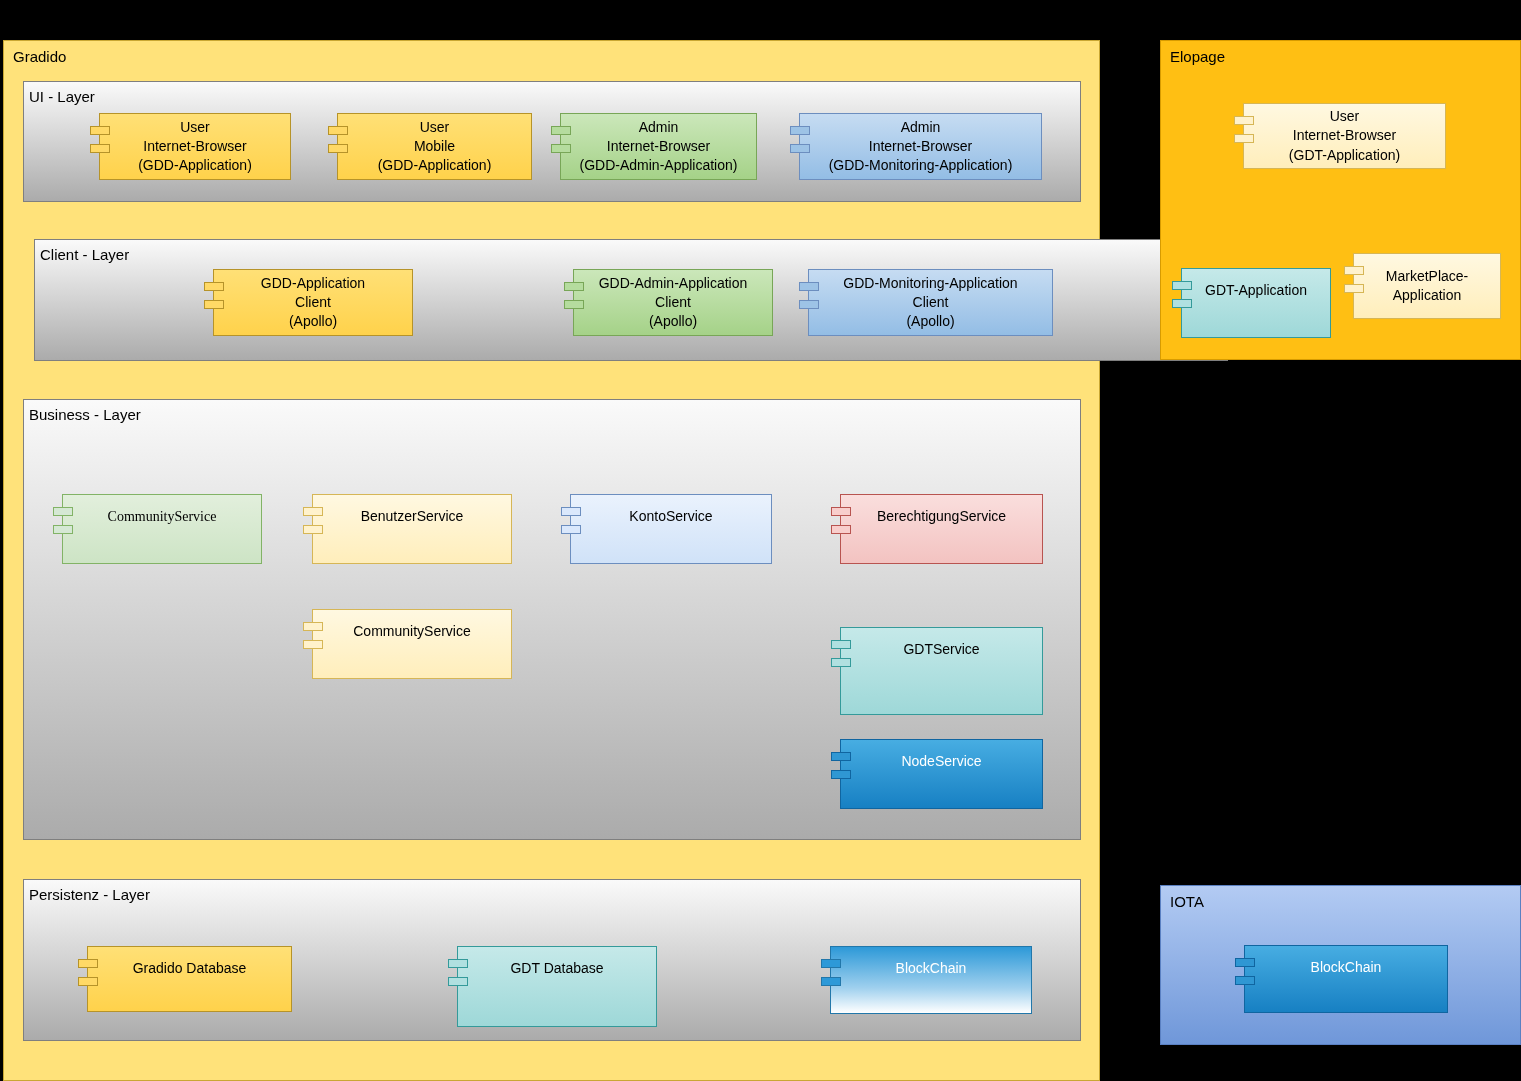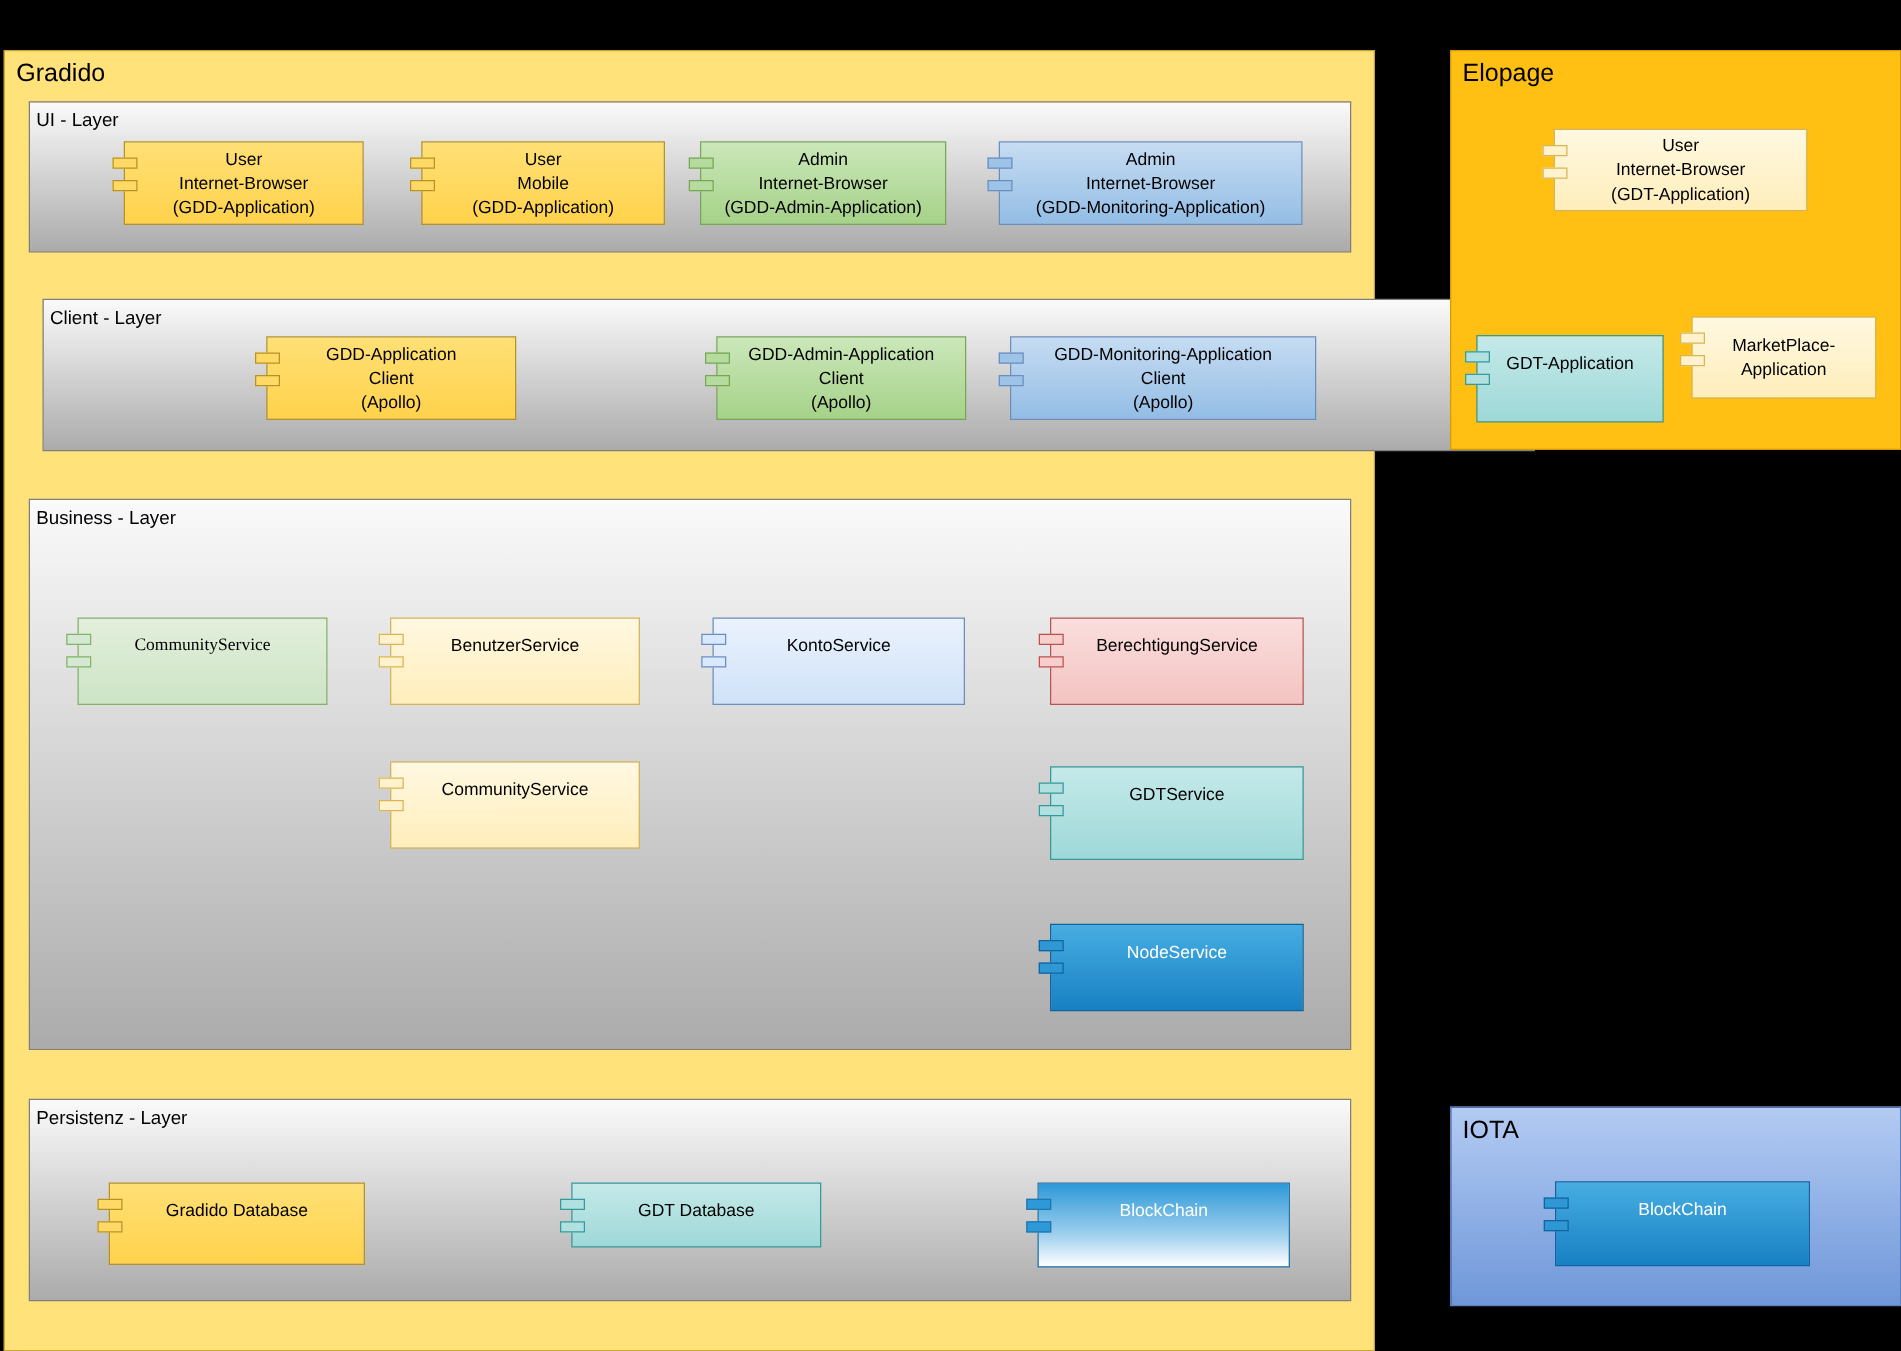--- a/index.html
+++ b/index.html
@@ -1,21 +1,21 @@
 <!DOCTYPE html>
 <html><head>
 <meta charset="utf-8">
 <style>
   * { margin:0; padding:0; box-sizing:border-box; }
   html,body { background:#000; }
   body { font-family:"Liberation Sans", sans-serif; }
   #stage { position:relative; width:1521px; height:1081px; background:#000; overflow:hidden; }
 
   .group { position:absolute; }
-  .group-title { position:absolute; top:7px; left:9px; font-size:20px; color:#000; }
+  .group-title { position:absolute; top:7px; left:9px; font-size:15px; color:#000; }
 
   .layer { position:absolute; background:linear-gradient(180deg,#fafafa 0%,#ababab 100%); border:1px solid #7f7f7f; }
   .layer-title { position:absolute; top:6px; left:5px; font-size:15px; color:#000; }
 
   .component { position:absolute; border:1px solid; display:flex; align-items:center; justify-content:center;
                text-align:center; font-size:14px; line-height:1.38; color:#000; }
   .component .label { white-space:pre-line; width:100%; padding:0 4px; }
   .component.t-top { align-items:flex-start;margin-top:17px; }
   .component.t-top .label { padding-top:12px; }
 
@@ -157,21 +157,21 @@
         <span class="port p2"></span>
         <span class="label">BerechtigungService</span>
       </div>
 
       <div class="component c-lightyellow t-top" style="left:288px;top:192px;width:200px;height:70px">
         <span class="port p1"></span>
         <span class="port p2"></span>
         <span class="label">CommunityService</span>
       </div>
 
-      <div class="component c-teal t-top" style="left:816px;top:196px;width:203px;height:75px">
+      <div class="component c-teal t-top" style="left:816px;top:210px;width:203px;height:88px">
         <span class="port p1"></span>
         <span class="port p2"></span>
         <span class="label">GDTService</span>
       </div>
 
       <div class="component c-nodeblue t-top" style="left:816px;top:322px;width:203px;height:70px">
         <span class="port p1"></span>
         <span class="port p2"></span>
         <span class="label">NodeService</span>
       </div>
@@ -179,21 +179,21 @@
 
     <div class="layer" style="left:19px;top:838px;width:1058px;height:162px">
       <div class="layer-title">Persistenz - Layer</div>
 
       <div class="component c-yellow t-top" style="left:63px;top:49px;width:205px;height:66px">
         <span class="port p1"></span>
         <span class="port p2"></span>
         <span class="label">Gradido Database</span>
       </div>
 
-      <div class="component c-teal t-top" style="left:433px;top:49px;width:200px;height:52px">
+      <div class="component c-teal t-top" style="left:433px;top:49px;width:200px;height:81px">
         <span class="port p1"></span>
         <span class="port p2"></span>
         <span class="label">GDT Database</span>
       </div>
 
       <div class="component c-bc t-top" style="left:806px;top:49px;width:202px;height:68px">
         <span class="port p1"></span>
         <span class="port p2"></span>
         <span class="label">BlockChain</span>
       </div>

